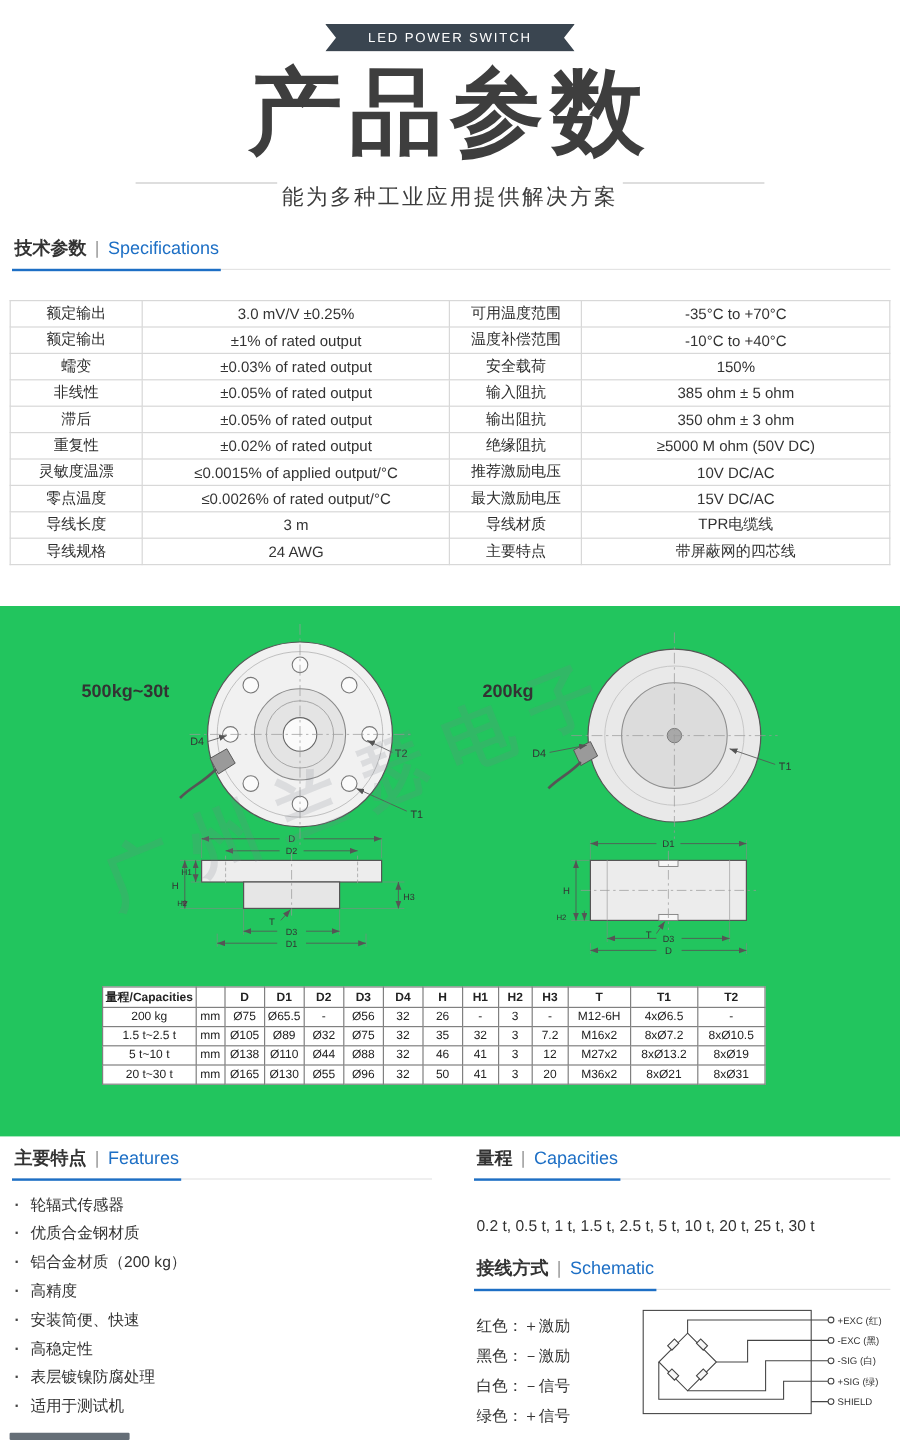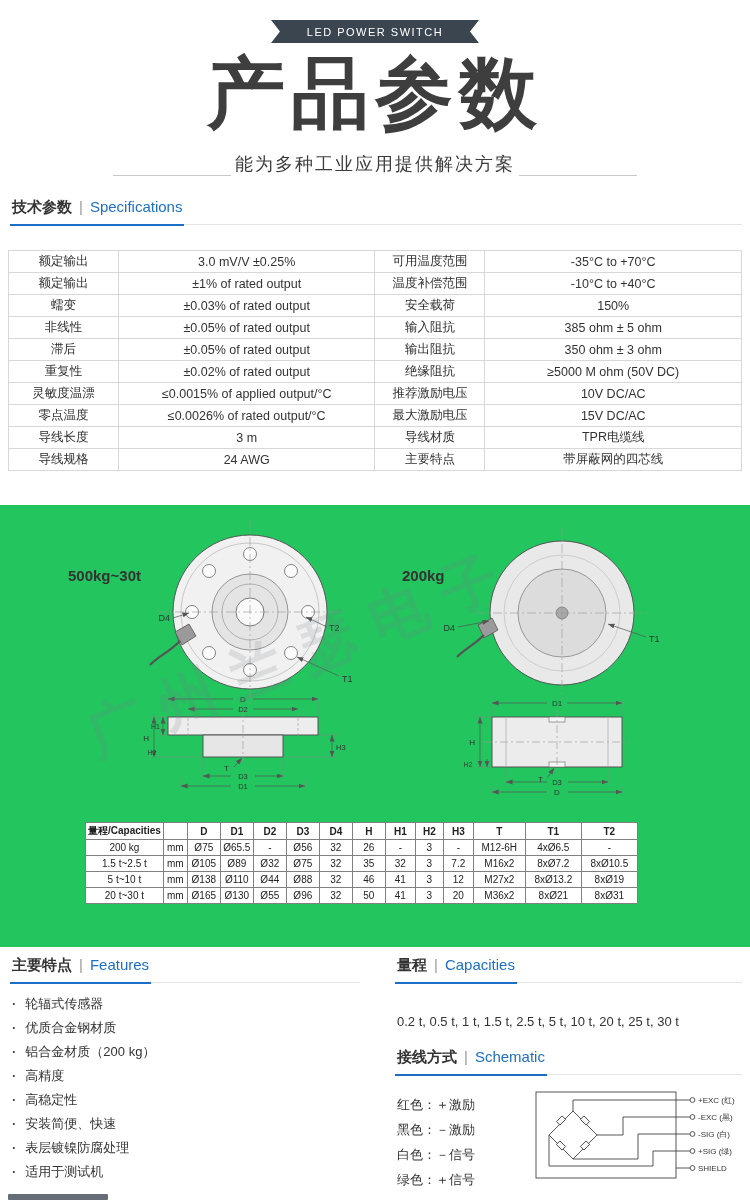--- a/index.html
+++ b/index.html
@@ -11,21 +11,21 @@
   .ribbon { position:absolute; top:20px; left:50%; transform:translateX(-50%);
     width:208px; height:23px; background:var(--ribbon,#3a4550);
     clip-path:polygon(0 0,100% 0,calc(100% - 9px) 50%,100% 100%,0 100%,9px 50%);
     color:#fff; font-size:11px; letter-spacing:1.5px;
     display:flex; align-items:center; justify-content:center; }
 
   .title { position:absolute; top:42px; left:0; width:100%; text-align:center;
     font-size:78px; font-weight:700; color:#3e3e3e; letter-spacing:6px; }
 
   .subtitle-row { position:absolute; top:152px; left:0; width:100%;
-    display:flex; align-items:flex-end; justify-content:center; gap:4px; }
+    display:flex; align-items:flex-start; justify-content:center; gap:4px; }
   .hline { width:118px; height:1px; background:#c8c8c8; }
   .subtitle { font-size:18px; color:#3c3c3c; letter-spacing:2px; }
 
   
   .section-header { position:absolute; border-bottom:1px solid #e4e4e4; }
   .sh-inner { display:inline-block; padding:0 2px 7px 2px; margin-bottom:-2px;
     border-bottom:2px solid var(--accent,#1d6fc5); font-size:15px; white-space:nowrap; }
   .sh-inner .cn { color:#333; font-weight:700; }
   .sh-inner .sep { color:#999; margin:0 7px; font-weight:400; }
   .sh-inner .en { color:var(--accent,#1d6fc5); }
@@ -396,22 +396,22 @@
   <div class="watermark">广州兰瑟电子</div>
 
   <div class="section-header hdr-features">
     <span class="sh-inner"><span class="cn">主要特点</span><span class="sep">|</span><span class="en">Features</span></span>
   </div>
   <ul class="features-list">
       <li>轮辐式传感器</li>
       <li>优质合金钢材质</li>
       <li>铝合金材质（200 kg）</li>
       <li>高精度</li>
+      <li>安装简便、快速</li>
       <li>高稳定性</li>
-      <li>安装简便、快速</li>
       <li>表层镀镍防腐处理</li>
       <li>适用于测试机</li>
     </ul>
 
   <div class="section-header hdr-cap">
     <span class="sh-inner"><span class="cn">量程</span><span class="sep">|</span><span class="en">Capacities</span></span>
   </div>
   <div class="cap-value">0.2 t, 0.5 t, 1 t, 1.5 t, 2.5 t, 5 t, 10 t, 20 t, 25 t, 30 t</div>
 
   <div class="section-header hdr-sch">

